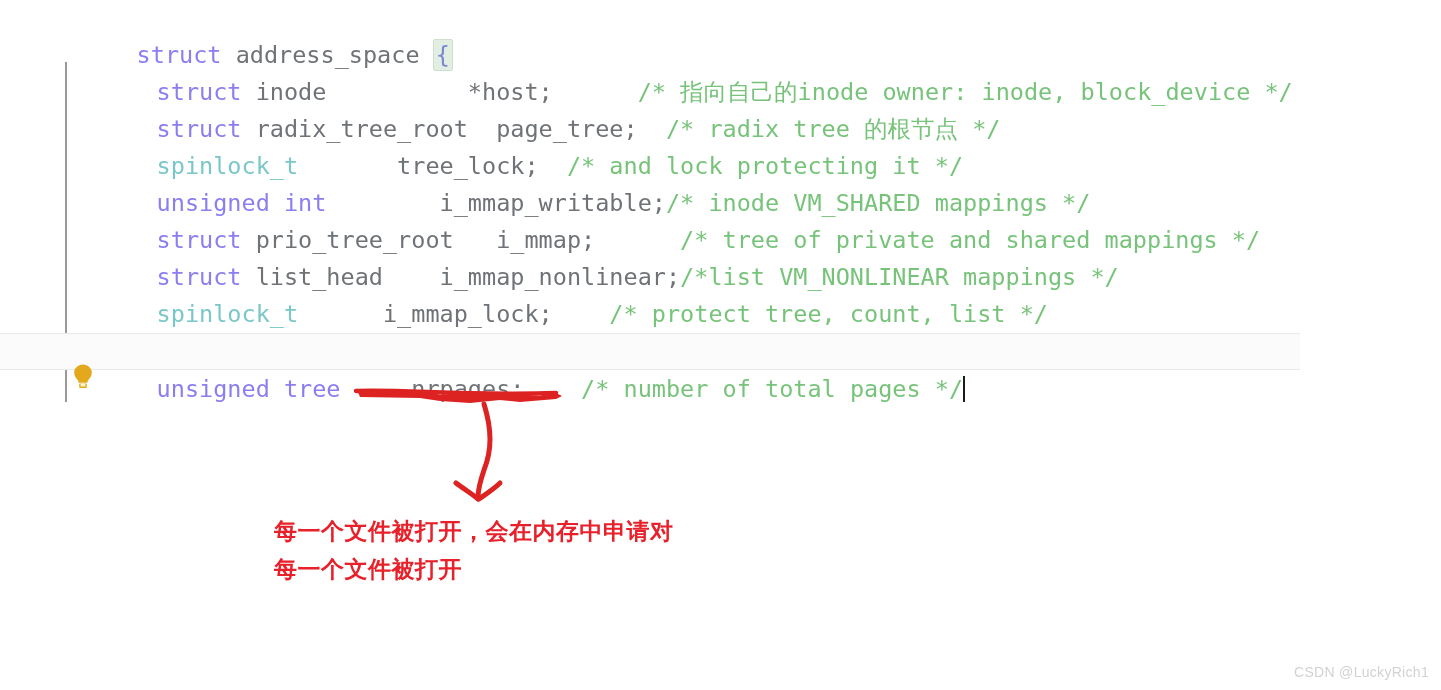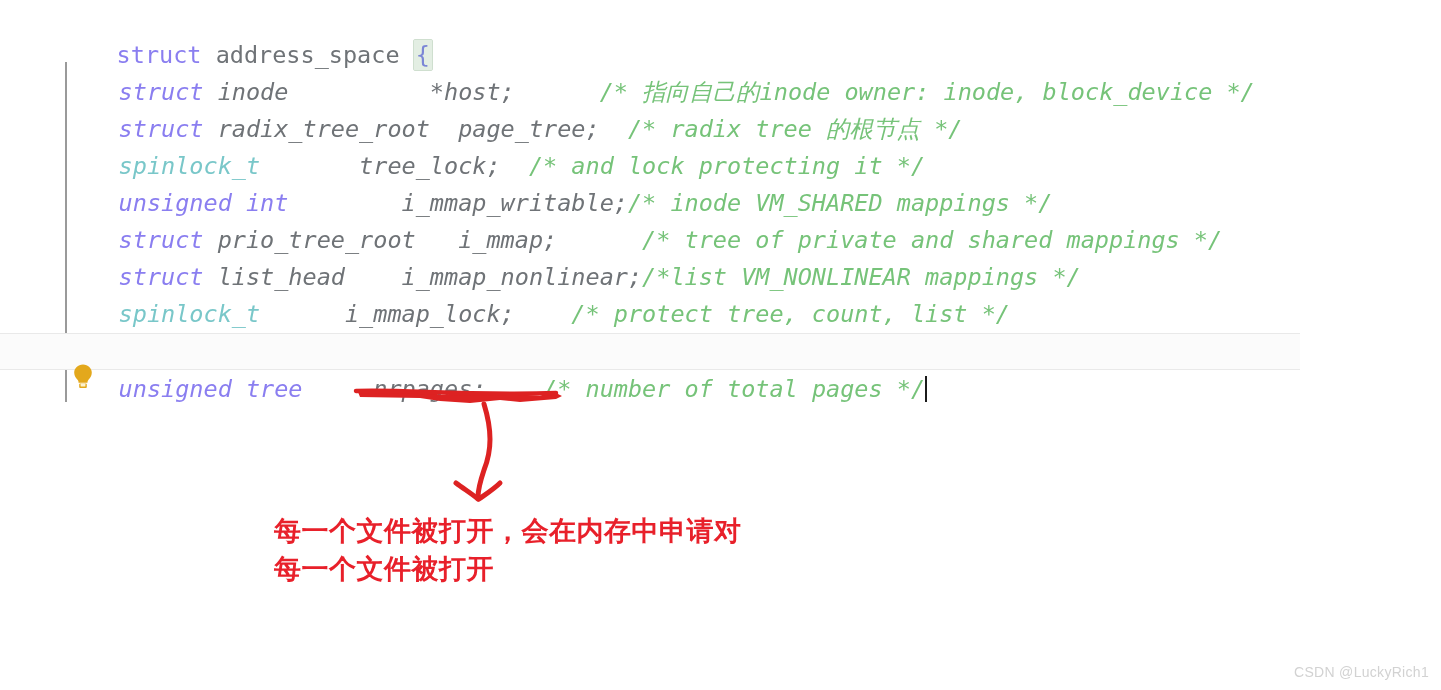--- a/index.html
+++ b/index.html
@@ -29,22 +29,22 @@
     height: 37px;
     line-height: 37px;
     white-space: pre;
     font-family: "DejaVu Sans Mono", monospace;
     font-size: 23.5px;
     letter-spacing: 0px;
     color: #6f7377;
   }
 
   
-  .line-head { padding-left: 60px; }
-  .line-body { padding-left: 62px; font-style: italic; }
+  .line-head { padding-left: 80px; }
+  .line-body { padding-left: 100px; }
 
   
   #indent-guide {
     position: absolute;
     left: 65px;
     top: 62px;
     width: 2px;
     height: 340px;
     background: #9a9a9a;
   }
@@ -100,21 +100,21 @@
   }
 
   #note-text {
     position: absolute;
     left: 274px;
     top: 512px;
     width: 600px;
     color: #e8202a;
     font-family: "DejaVu Serif", serif;
     font-weight: bold;
-    font-size: 27px;
+    font-size: 23px;
     line-height: 38px;
     letter-spacing: 0.5px;
   }
   #note-text div { white-space: pre; }
 
   
   #watermark {
     position: absolute;
     right: 12px;
     bottom: 10px;

